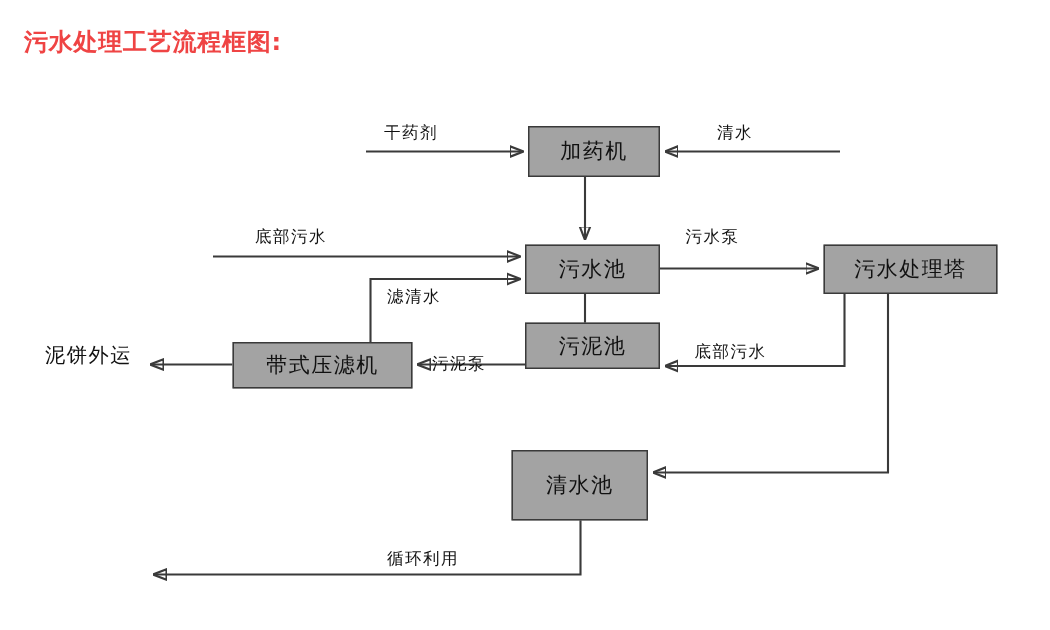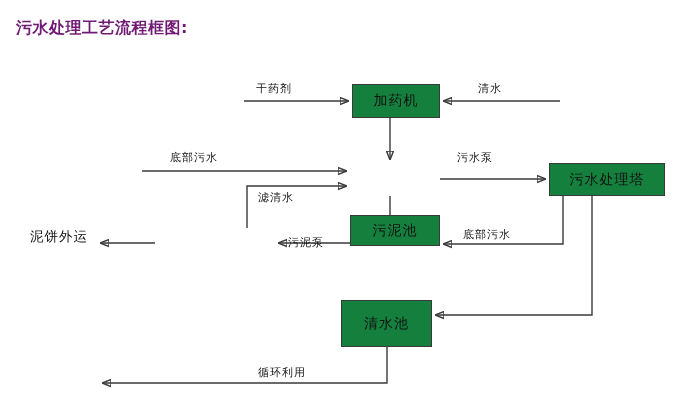--- a/index.html
+++ b/index.html
@@ -16,29 +16,29 @@
     height: 420px;
     background: #ffffff;
     overflow: hidden;
   }
   #diagram-title {
     position: absolute;
     left: 16px;
     top: 18px;
     font-size: 16px;
     font-weight: bold;
-    color: #701a75;
+    color: #ef4444;
     letter-spacing: 0.5px;
     white-space: nowrap;
   }
   .node {
     position: absolute;
     box-sizing: border-box;
     border: 1px solid #3a3a3a;
-    background: #15803d;
+    background: #a3a3a3;
     display: flex;
     align-items: center;
     justify-content: center;
     font-size: 14px;
     color: #111111;
     letter-spacing: 1px;
     white-space: nowrap;
     z-index: 3;
   }
   .edge-label {
@@ -107,25 +107,31 @@
 
     <line x1="155" y1="243" x2="101" y2="243" marker-end="url(#ah)"></line>
 
     <path d="M387,331 L387,383 L103,383" marker-end="url(#ah)"></path>
   </svg>
 
   <div class="node" style="left:352px;top:84px;width:88px;height:34px;">
     <span>加药机</span>
   </div>
 
+  <div class="node" style="left:350px;top:163px;width:90px;height:33px;">
+    <span>污水池</span>
+  </div>
 
   <div class="node" style="left:549px;top:163px;width:116px;height:33px;">
     <span>污水处理塔</span>
   </div>
 
+  <div class="node" style="left:155px;top:228px;width:120px;height:31px;">
+    <span>带式压滤机</span>
+  </div>
 
   <div class="node" style="left:350px;top:215px;width:90px;height:31px;">
     <span>污泥池</span>
   </div>
 
   <div class="node" style="left:341px;top:300px;width:91px;height:47px;">
     <span>清水池</span>
   </div>
 
   <div class="edge-label" style="left:256px;top:81px;">干药剂</div>

